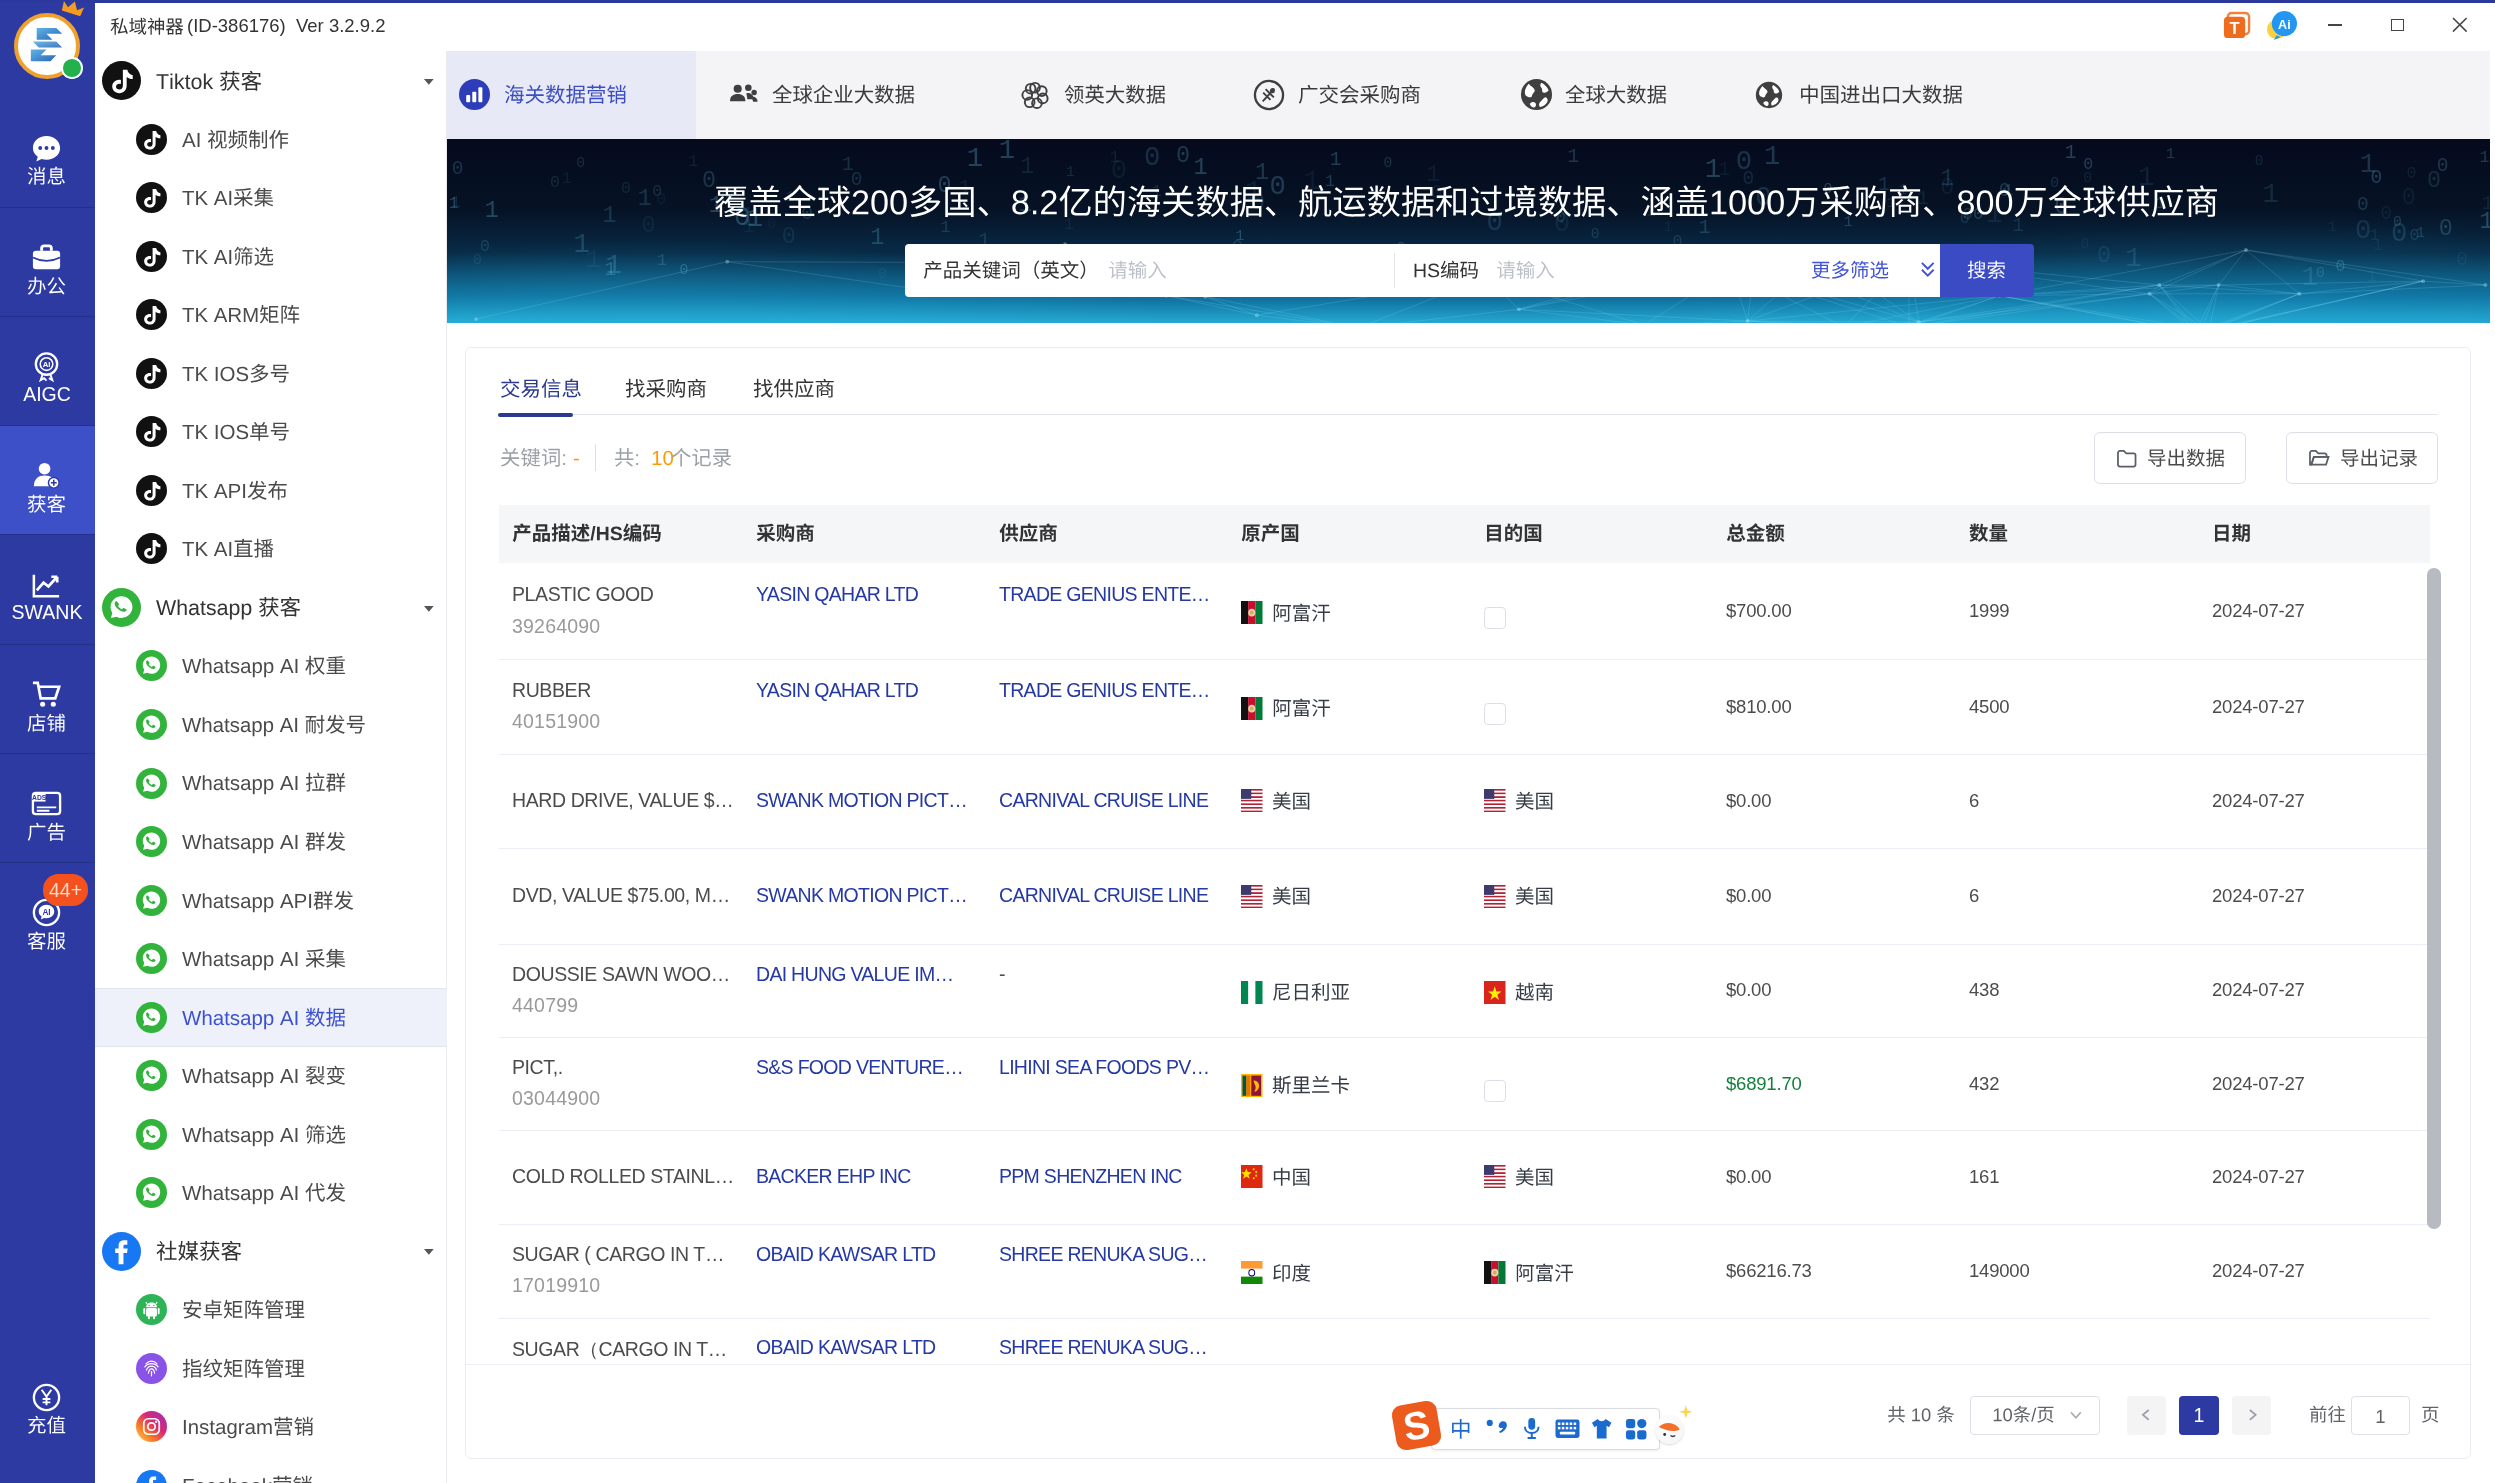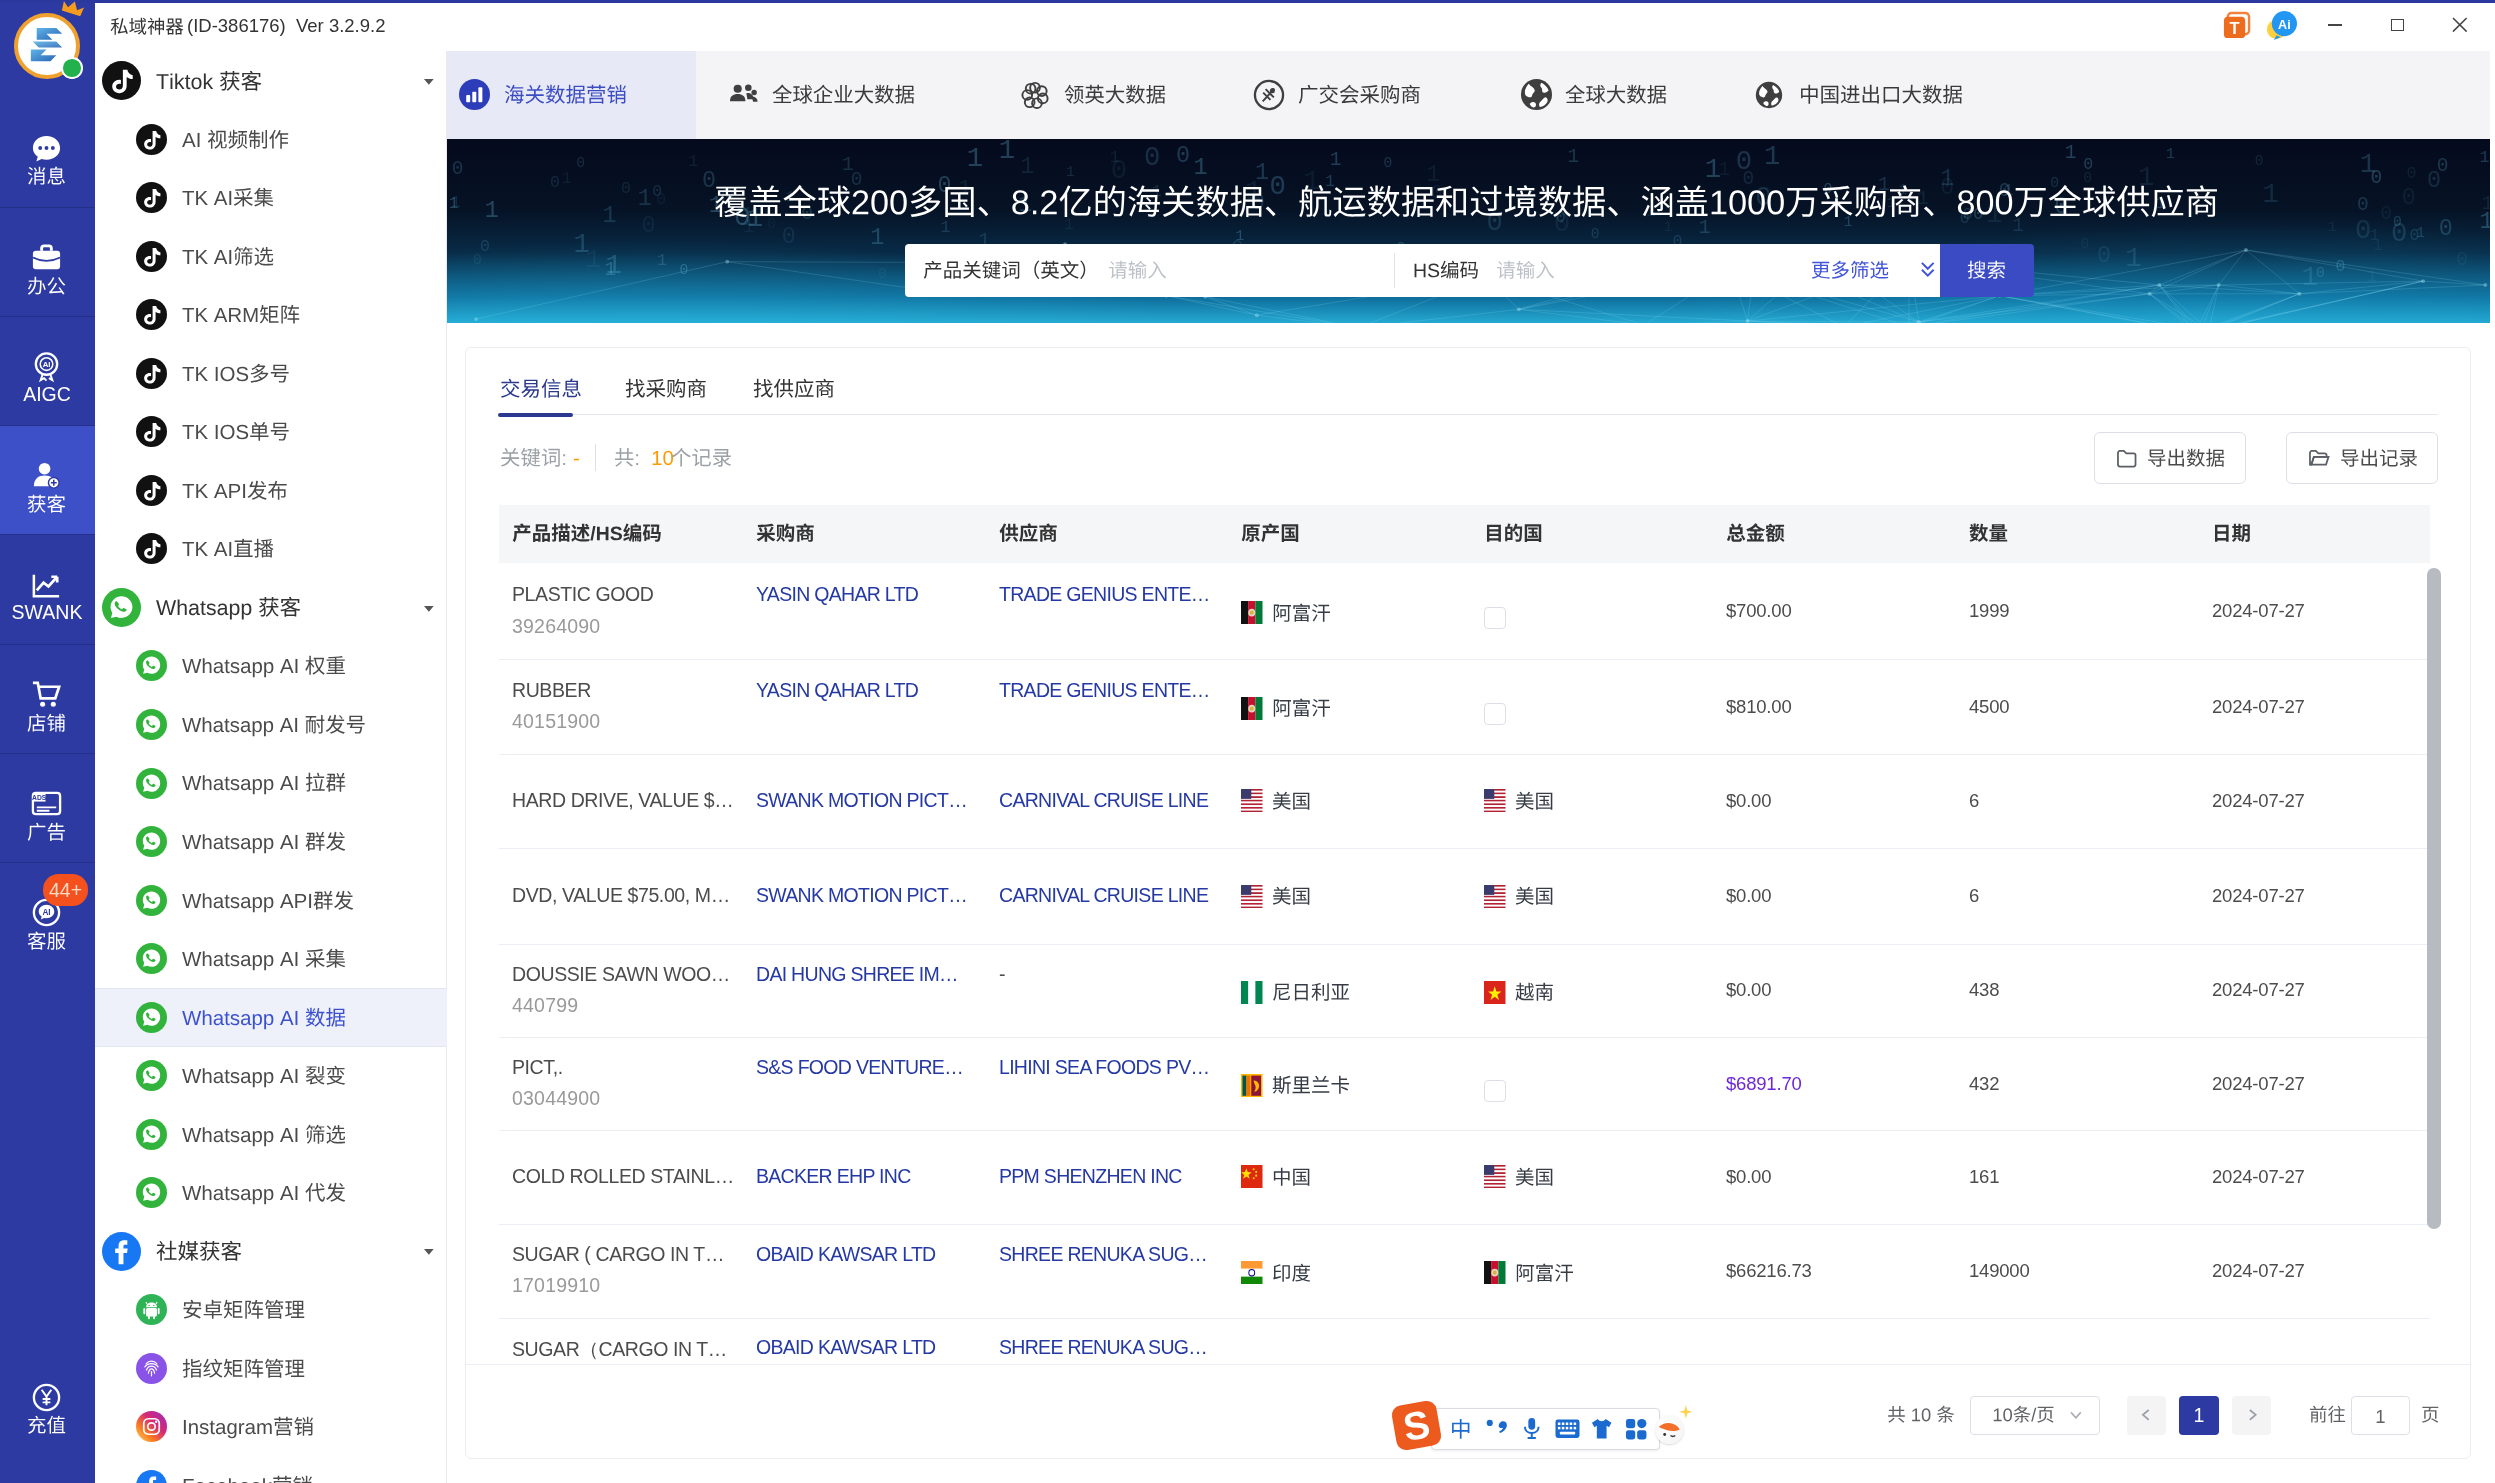--- a/index.html
+++ b/index.html
@@ -2173,21 +2173,21 @@
         <use href="#g94" transform="translate(20 0) scale(0.02)"></use>
       </g>
     </svg>
   </div>
 <div style="position:absolute;left:1726px;top:896px;margin-top:-11.5px;font:400 18.5px 'Liberation Sans', sans-serif;color:#4c4c4c;letter-spacing:-0.2px;white-space:nowrap;">$0.00</div>
 <div style="position:absolute;left:1969px;top:896px;margin-top:-11.5px;font:400 18.5px 'Liberation Sans', sans-serif;color:#4c4c4c;letter-spacing:-0.2px;white-space:nowrap;">6</div>
 <div style="position:absolute;left:2212px;top:896px;margin-top:-11.5px;font:400 18.5px 'Liberation Sans', sans-serif;color:#4c4c4c;letter-spacing:-0.2px;white-space:nowrap;">2024-07-27</div>
 <div style="position:absolute;left:499px;top:1037px;width:1931px;height:1px;background:#ebeef5"></div>
 <div style="position:absolute;left:512px;top:975px;margin-top:-12px;font:400 19.5px 'Liberation Sans', sans-serif;color:#4c4c4c;letter-spacing:-0.4px;white-space:nowrap;">DOUSSIE SAWN WOO…</div>
 <div style="position:absolute;left:512px;top:1006px;margin-top:-12px;font:400 19.5px 'Liberation Sans', sans-serif;color:#9a9a9a;letter-spacing:0.2px;white-space:nowrap;">440799</div>
-<div style="position:absolute;left:756px;top:975px;margin-top:-12px;font:400 19.5px 'Liberation Sans', sans-serif;color:#2539a4;letter-spacing:-0.7px;white-space:nowrap;">DAI HUNG SHREE IM…</div>
+<div style="position:absolute;left:756px;top:975px;margin-top:-12px;font:400 19.5px 'Liberation Sans', sans-serif;color:#2539a4;letter-spacing:-0.7px;white-space:nowrap;">DAI HUNG VALUE IM…</div>
 <div style="position:absolute;left:999px;top:975px;margin-top:-12px;font:400 19.5px 'Liberation Sans', sans-serif;color:#4c4c4c;letter-spacing:0px;white-space:nowrap;">-</div>
 <svg style="position:absolute;left:1241px;top:981px" width="21.5" height="23.4" viewBox="0 0 22 22" preserveAspectRatio="none">
     <rect width="22" height="22" fill="#fff"></rect>
     <rect width="7.3" height="22" fill="#008751"></rect>
     <rect x="14.7" width="7.3" height="22" fill="#008751"></rect>
   </svg>
 <div style="position:absolute;left:1272px;top:982px;">
     <svg class="t" width="78" height="24.4" viewBox="0 -17.6 80 25" style="overflow:visible">
       <g fill="#363c46">
         <use href="#g172" transform="translate(0 0) scale(0.02)"></use>
@@ -2228,21 +2228,21 @@
     <svg class="t" width="78" height="24.4" viewBox="0 -17.6 80 25" style="overflow:visible">
       <g fill="#363c46">
         <use href="#g178" transform="translate(0 0) scale(0.02)"></use>
         <use href="#g179" transform="translate(20 0) scale(0.02)"></use>
         <use href="#g180" transform="translate(40 0) scale(0.02)"></use>
         <use href="#g181" transform="translate(60 0) scale(0.02)"></use>
       </g>
     </svg>
   </div>
 <div style="position:absolute;left:1484px;top:1080px;width:21.5px;height:21.5px;border:1px solid #dcdfe6;border-radius:3.9px"></div>
-<div style="position:absolute;left:1726px;top:1084px;margin-top:-11.5px;font:400 18.5px 'Liberation Sans', sans-serif;color:#6d28d9;letter-spacing:-0.2px;white-space:nowrap;">$6891.70</div>
+<div style="position:absolute;left:1726px;top:1084px;margin-top:-11.5px;font:400 18.5px 'Liberation Sans', sans-serif;color:#15803d;letter-spacing:-0.2px;white-space:nowrap;">$6891.70</div>
 <div style="position:absolute;left:1969px;top:1084px;margin-top:-11.5px;font:400 18.5px 'Liberation Sans', sans-serif;color:#4c4c4c;letter-spacing:-0.2px;white-space:nowrap;">432</div>
 <div style="position:absolute;left:2212px;top:1084px;margin-top:-11.5px;font:400 18.5px 'Liberation Sans', sans-serif;color:#4c4c4c;letter-spacing:-0.2px;white-space:nowrap;">2024-07-27</div>
 <div style="position:absolute;left:499px;top:1224px;width:1931px;height:1px;background:#ebeef5"></div>
 <div style="position:absolute;left:512px;top:1177px;margin-top:-12px;font:400 19.5px 'Liberation Sans', sans-serif;color:#4c4c4c;letter-spacing:-0.4px;white-space:nowrap;">COLD ROLLED STAINL…</div>
 <div style="position:absolute;left:756px;top:1177px;margin-top:-12px;font:400 19.5px 'Liberation Sans', sans-serif;color:#2539a4;letter-spacing:-0.7px;white-space:nowrap;">BACKER EHP INC</div>
 <div style="position:absolute;left:999px;top:1177px;margin-top:-12px;font:400 19.5px 'Liberation Sans', sans-serif;color:#2539a4;letter-spacing:-0.7px;white-space:nowrap;">PPM SHENZHEN INC</div>
 <svg style="position:absolute;left:1241px;top:1165px" width="21.5" height="23.4" viewBox="0 0 22 22" preserveAspectRatio="none">
     <rect width="22" height="22" fill="#de2910"></rect>
     <path d="M5.5 3 L6.9 6.7 L10.8 6.9 L7.7 9.3 L8.8 13 L5.5 10.8 L2.2 13 L3.3 9.3 L0.2 6.9 L4.1 6.7 Z" fill="#ffde00"></path>
     <circle cx="13" cy="4" r="1" fill="#ffde00"></circle>

